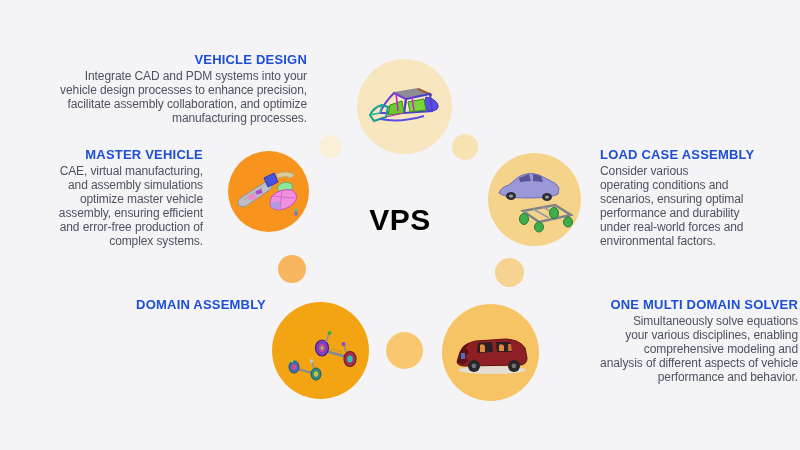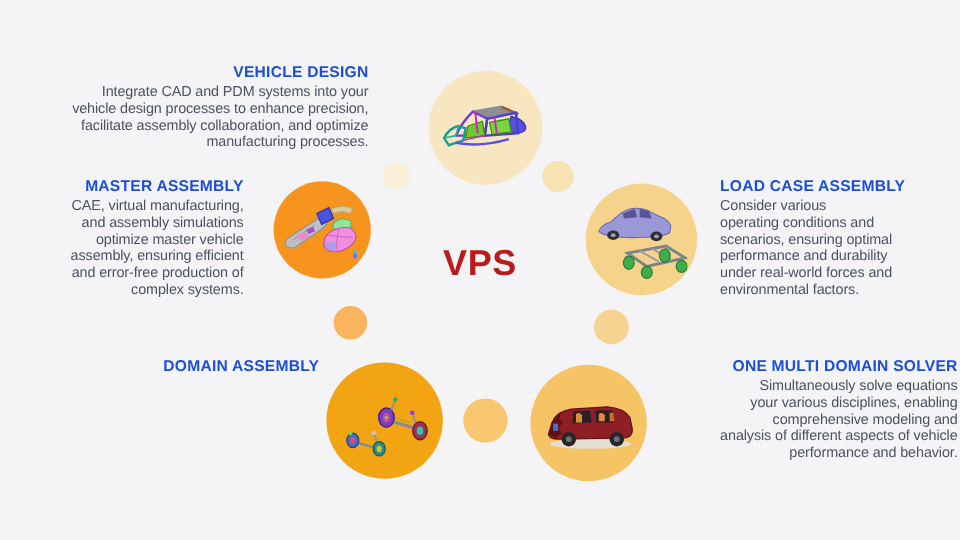--- a/index.html
+++ b/index.html
@@ -41,21 +41,21 @@
   #sec-domain-assembly{ right: 534px; top: 297px; width: 242px; }
   #sec-multi-domain   { left: 552px;  top: 297px; width: 246px; text-align: right; }
 
   .vps {
     position: absolute;
     left: 340px; top: 203px; width: 120px;
     text-align: center;
     font-size: 30px;
     font-weight: 800;
     letter-spacing: 0.5px;
-    color: #b91c1c;
+    color: #000000;
   }
 
   
   .circle {
     position: absolute;
     border-radius: 50%;
     display: flex;
     align-items: center;
     justify-content: center;
   }
@@ -81,21 +81,21 @@
 
   <div class="section align-right" id="sec-vehicle-design">
     <div class="section-title">VEHICLE DESIGN</div>
     <div class="section-body">Integrate CAD and PDM systems into your
 vehicle design processes to enhance precision,
 facilitate assembly collaboration, and optimize
 manufacturing processes.</div>
   </div>
 
   <div class="section align-right" id="sec-master-assembly">
-    <div class="section-title">MASTER ASSEMBLY</div>
+    <div class="section-title">MASTER VEHICLE</div>
     <div class="section-body">CAE, virtual manufacturing,
 and assembly simulations
 optimize master vehicle
 assembly, ensuring efficient
 and error-free production of
 complex systems.</div>
   </div>
 
   <div class="section align-left" id="sec-load-case">
     <div class="section-title">LOAD CASE ASSEMBLY</div>

